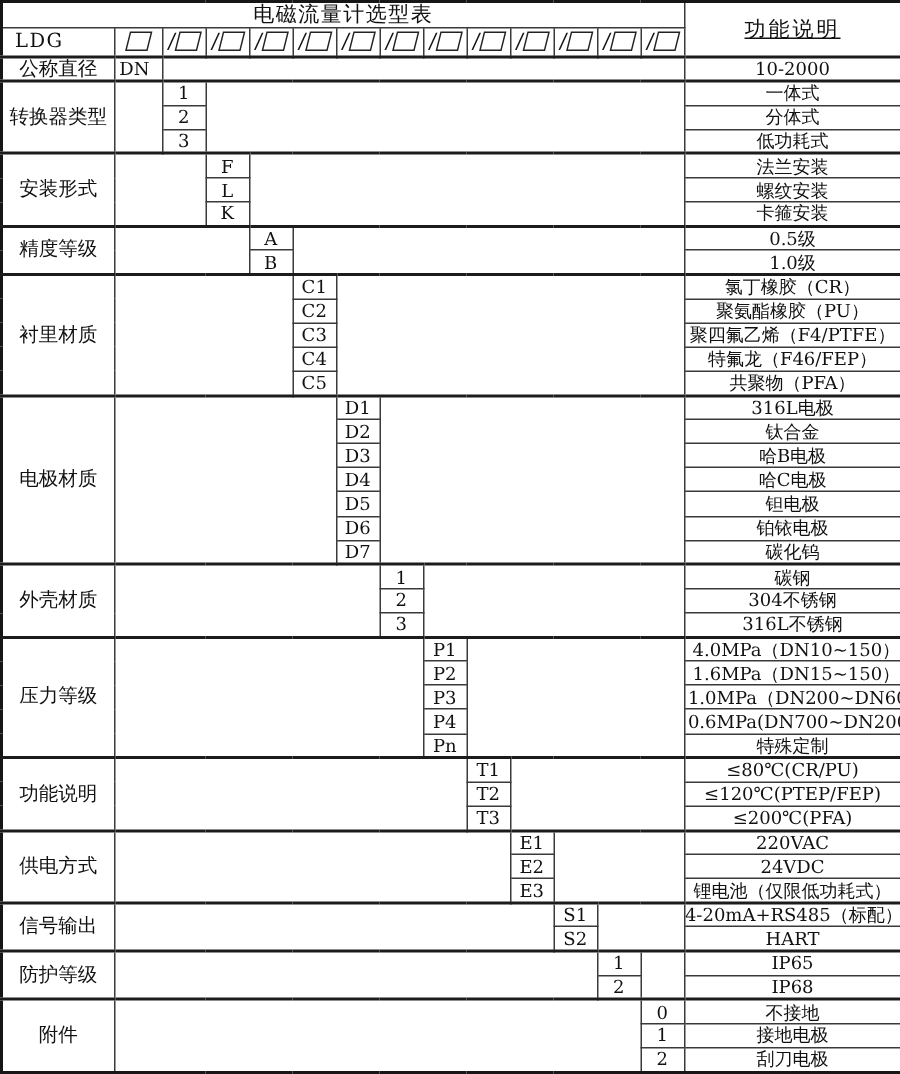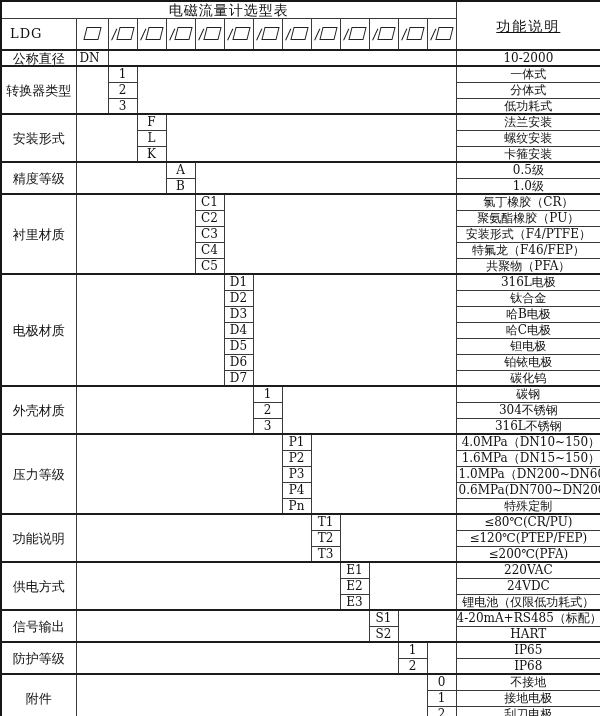--- a/index.html
+++ b/index.html
@@ -27,21 +27,21 @@
   tr.block-start td{border-top:2px solid #1c1c1c;}
   td.title{font-size:14px;letter-spacing:1px;text-align:center;}
   td.fn-header{font-size:14px;letter-spacing:2px;text-decoration:underline;}
   td.cat{font-size:13px;}
   td.ldg{text-align:left;padding-left:8px;font-size:13px;letter-spacing:1px;}
   td.code{font-size:12px;}
   td.code-dn{text-align:left;padding-left:3px;margin-top:39px;}
   td.desc{font-size:12px;margin-top:20px;}
   td.desc.left{text-align:right;padding-left:2px;}
   tr.r-title{height:17px;}
-  tr.r-model{height:32px;}
+  tr.r-model{height:20px;}
   tr.r-data{height:16px;}
   .box{
     display:inline-block;width:13px;height:11px;
     border:1.5px solid #222;
     transform:skewX(-14deg);
     vertical-align:middle;
   }
   .slash{
     display:inline-block;
     font-size:14px;
@@ -148,21 +148,21 @@
         <td class="code">C1</td>
         <td rowspan="5" colspan="8"></td>
         <td class="desc">氯丁橡胶（CR）</td>
       </tr>
       <tr class="r-data">
         <td class="code">C2</td>
         <td class="desc">聚氨酯橡胶（PU）</td>
       </tr>
       <tr class="r-data">
         <td class="code">C3</td>
-        <td class="desc">安装形式（F4/PTFE）</td>
+        <td class="desc">聚四氟乙烯（F4/PTFE）</td>
       </tr>
       <tr class="r-data">
         <td class="code">C4</td>
         <td class="desc">特氟龙（F46/FEP）</td>
       </tr>
       <tr class="r-data">
         <td class="code">C5</td>
         <td class="desc">共聚物（PFA）</td>
       </tr>
       <tr class="r-data block-start">

